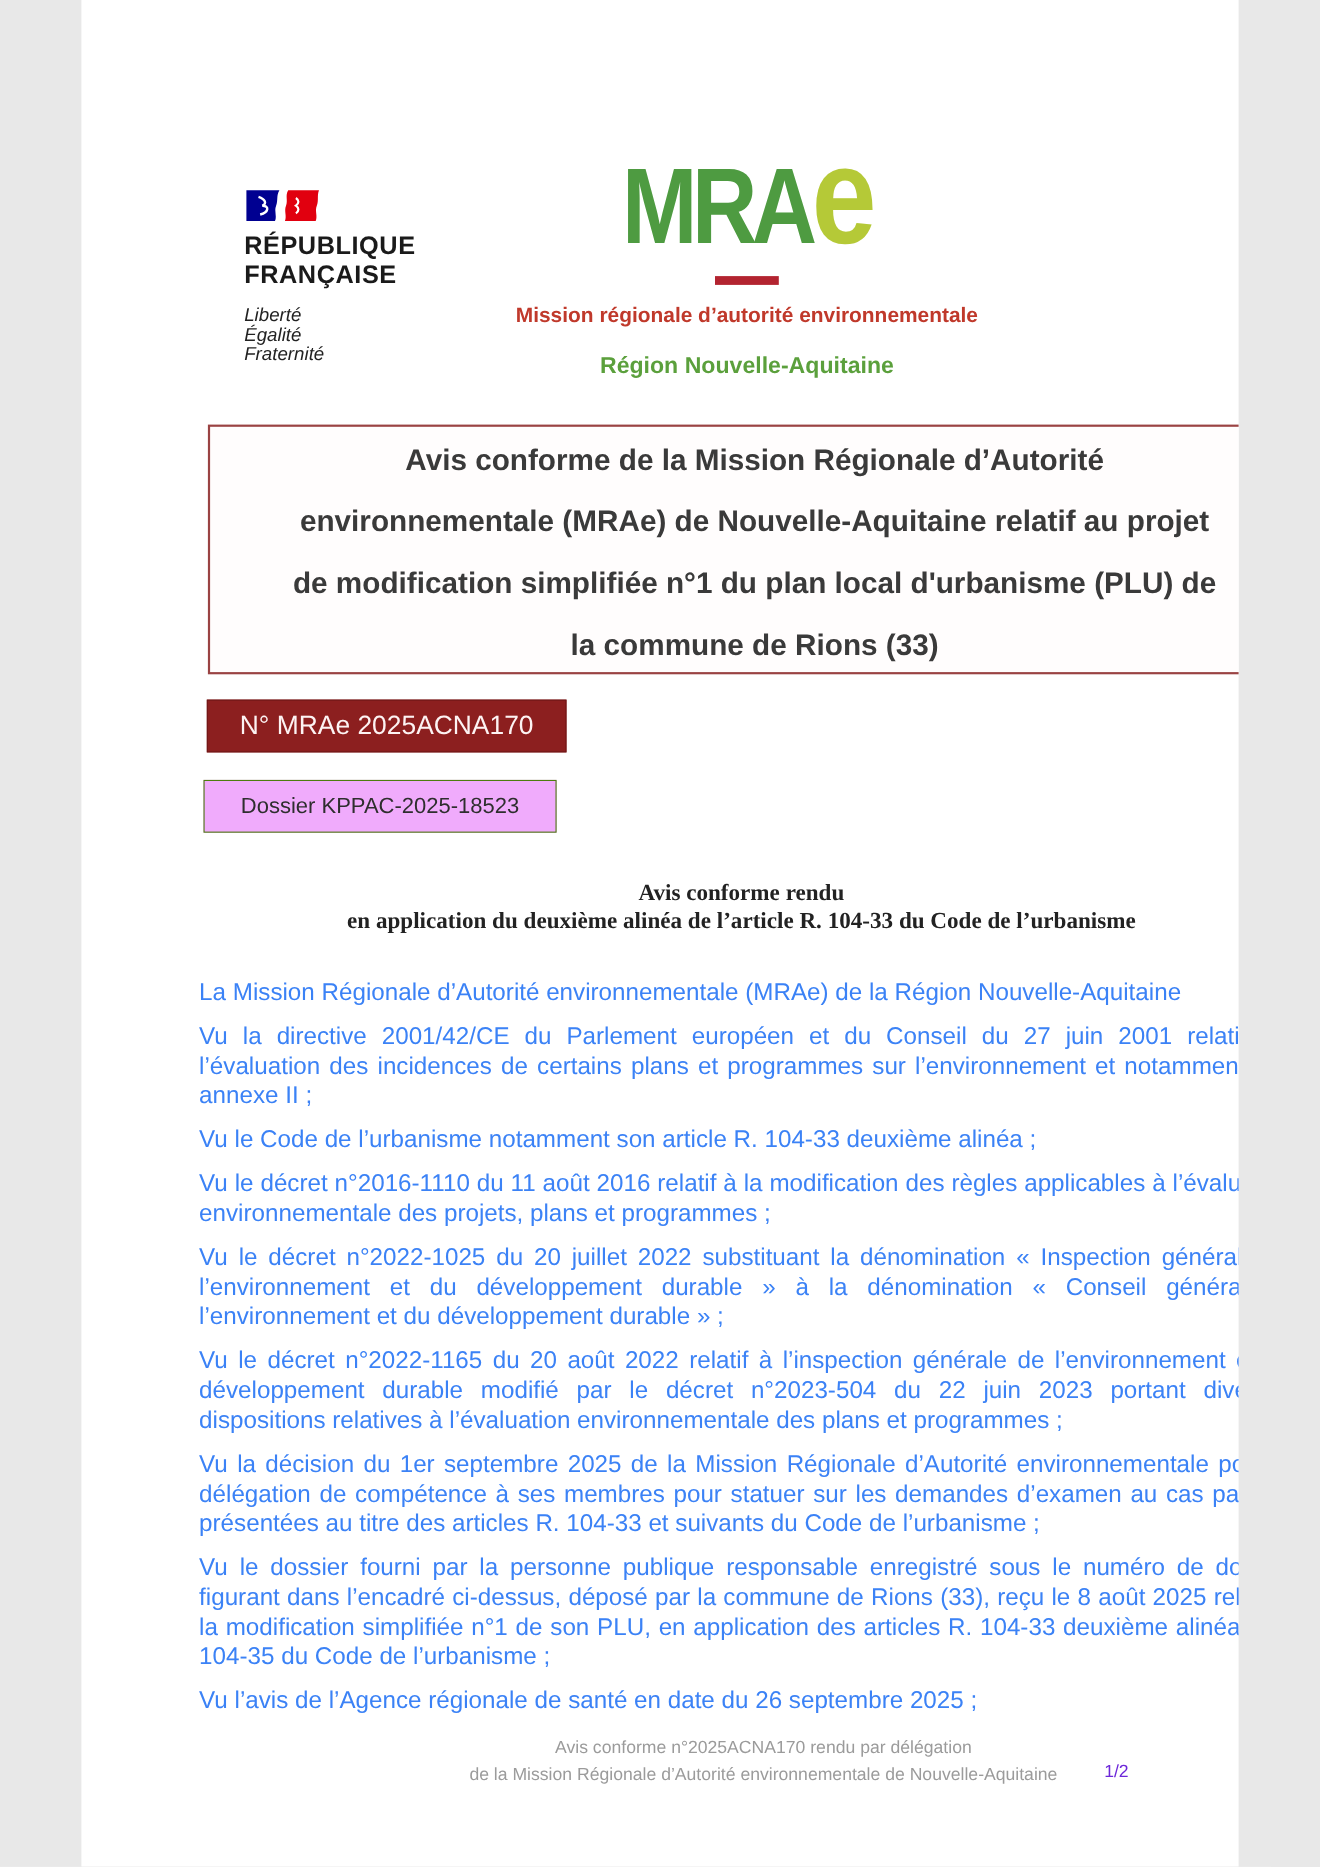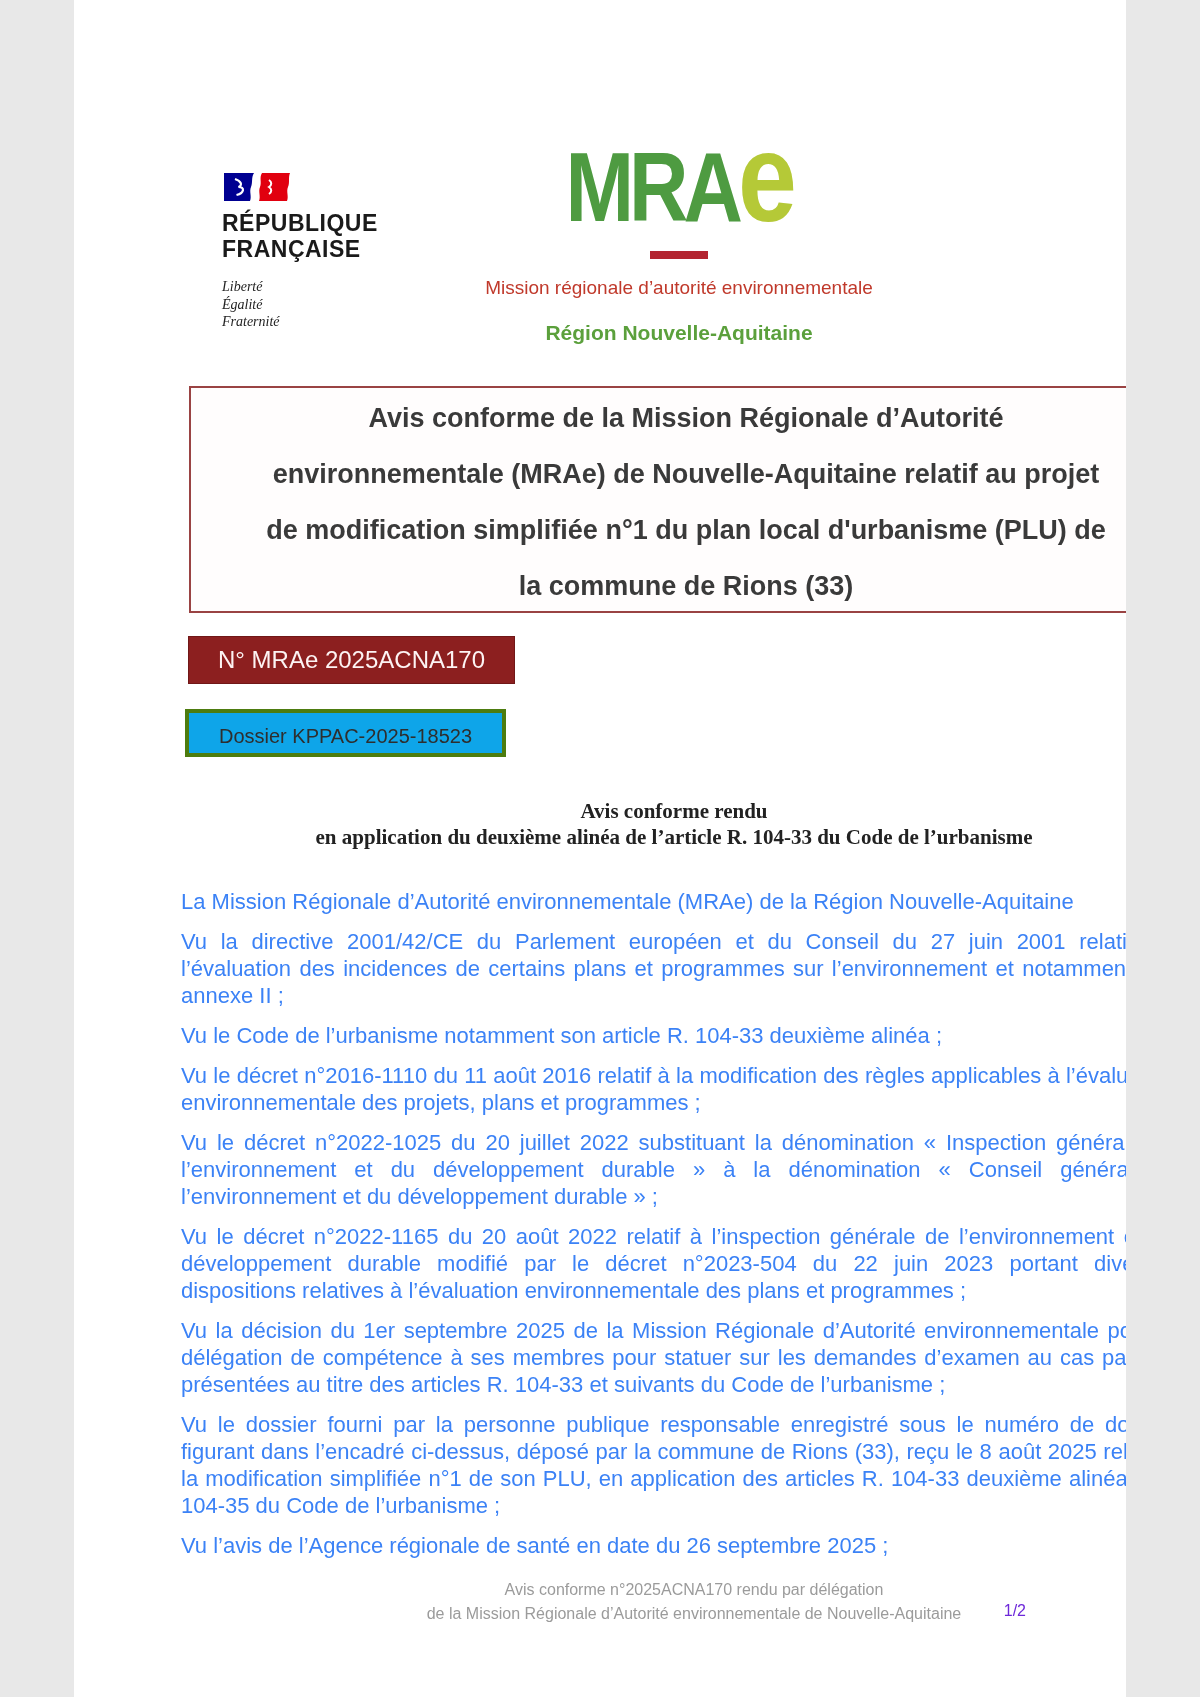--- a/index.html
+++ b/index.html
@@ -16,60 +16,60 @@
 
   
   .rf-block { position:absolute; left:148px; top:172px; width:230px; }
   .rf-flag { width:70px; height:30px; display:block; margin-bottom:8px; }
   .rf-name {
     font-weight:bold; font-size:23px; line-height:26px;
     letter-spacing:0.5px; color:#1a1a1a;
   }
   .rf-motto {
     margin-top:16px;
-    font-family:Liberation Serif, serif;
-    font-style:italic; font-size:14px; line-height:17.5px; color:#222;
+    font-family:Liberation Sans, sans-serif;
+    font-style:italic; font-size:17px; line-height:17.5px; color:#222;
     white-space:pre-line;
   }
 
   
   .mrae-block { position:absolute; left:380px; top:128px; width:450px; text-align:center; }
   .mrae-wordmark {
     display:inline-block;
     font-weight:bold; font-size:98px; line-height:100px;
     letter-spacing:-6px;
     transform:scaleX(0.84);
     transform-origin:center top;
     white-space:nowrap;
   }
   .mrae-wordmark .wm-main { color:#4e9b41; }
   .mrae-wordmark .wm-e { color:#b5c937; font-size:126px; line-height:100px; vertical-align:baseline; }
   .mrae-dash { width:58px; height:8px; background:#b32430; margin:14px auto 0 auto; }
-  .mrae-subtitle { margin-top:18px; font-size:19px; color:#c0392b; }
+  .mrae-subtitle { margin-top:18px; font-size:19px; color:#c0392b;font-weight:bold; }
   .mrae-region { margin-top:22px; font-size:21px; font-weight:bold; color:#5ba03c; }
 
   
   .title-box {
     position:absolute; left:115px; top:386px; width:994px; height:227px;
     border:2px solid #9a4343; background:#fffdfd;
     text-align:center;
     font-weight:bold; font-size:27px; line-height:56px; color:#3a3a3a;
     white-space:pre-line;
     padding-top:2px;
   }
 
   
   .badge-red {
     position:absolute; left:114px; top:636px; width:327px; height:48px;
     background:#8c1f1f; border:1px solid #701717;
     color:#fdf3f3; font-size:24px; line-height:46px; text-align:center;
   }
   .badge-yellow {
     position:absolute; left:111px; top:709px; width:321px; height:48px;
-    background:#0ea5e9; border:4px solid #4d7c0f;
+    background:#f0abfc; border:1px solid #4d7c0f;
     color:#2e2e2e; font-size:20px; line-height:46px; text-align:center;
   }
 
   
   .subject {
     position:absolute; left:0; top:798px; width:1200px;
     text-align:center;
     font-family:"Liberation Serif", serif;
     font-weight:bold; font-size:21px; line-height:26px; color:#222;
   }

